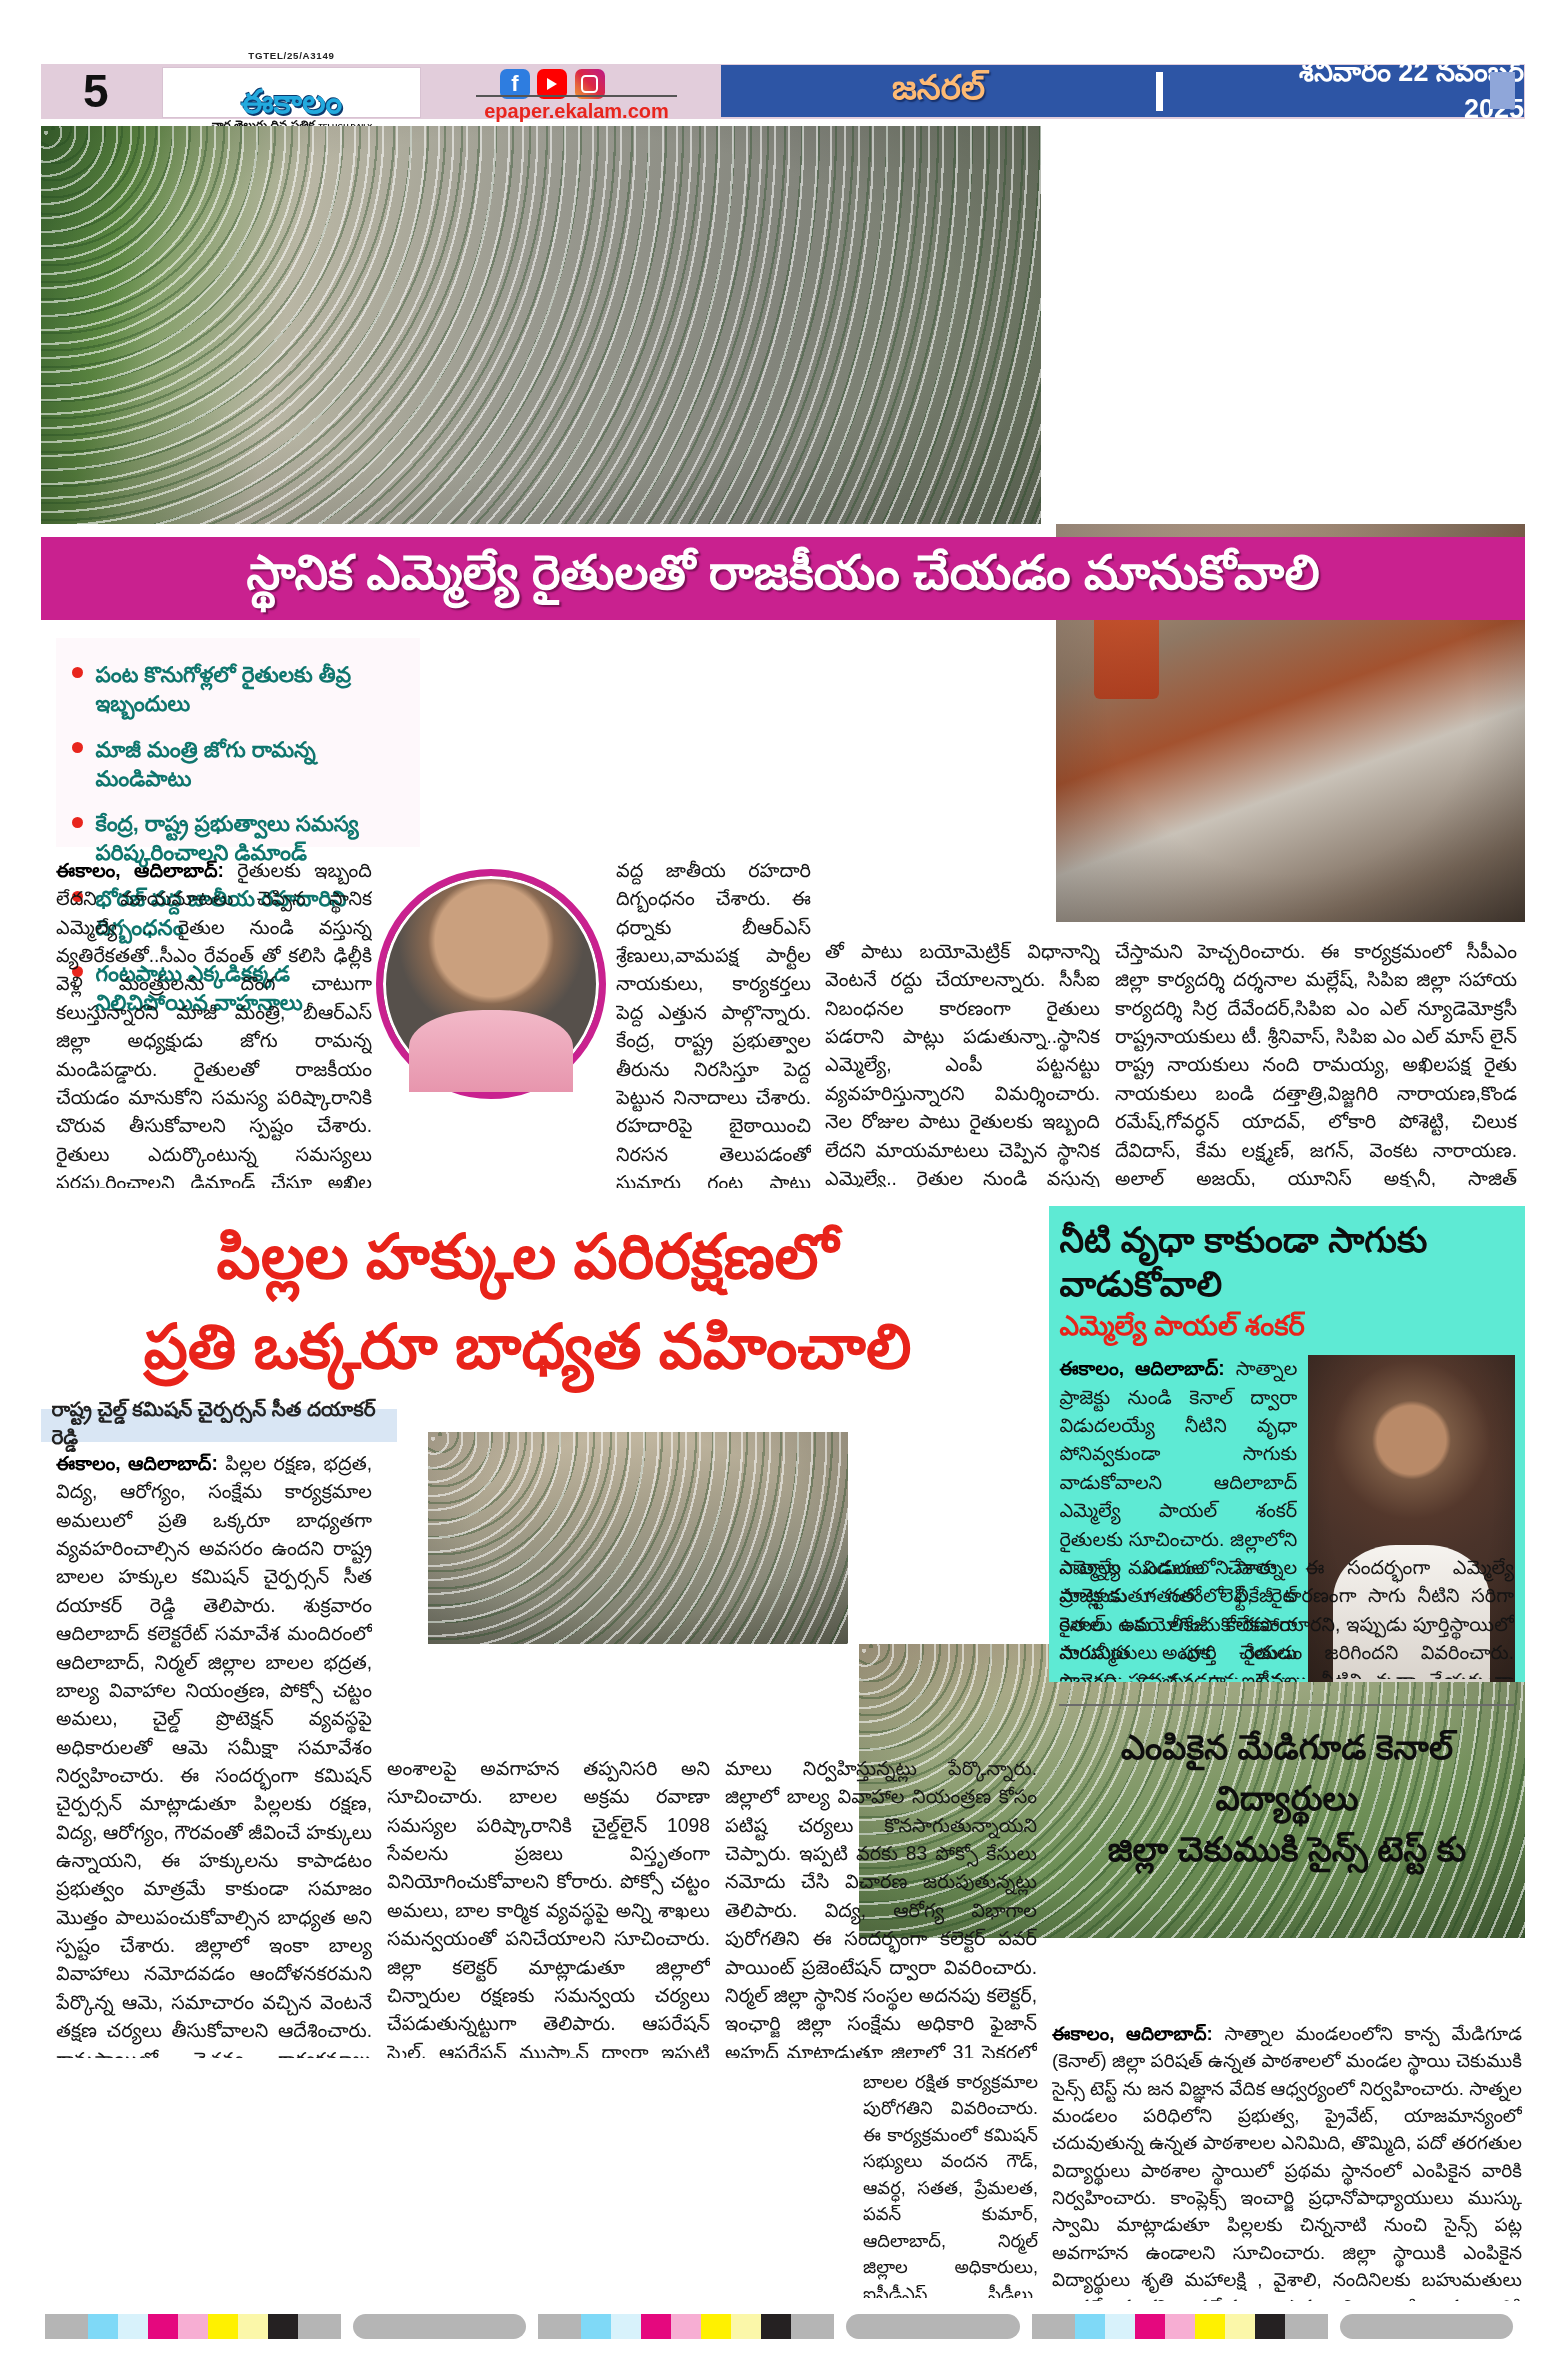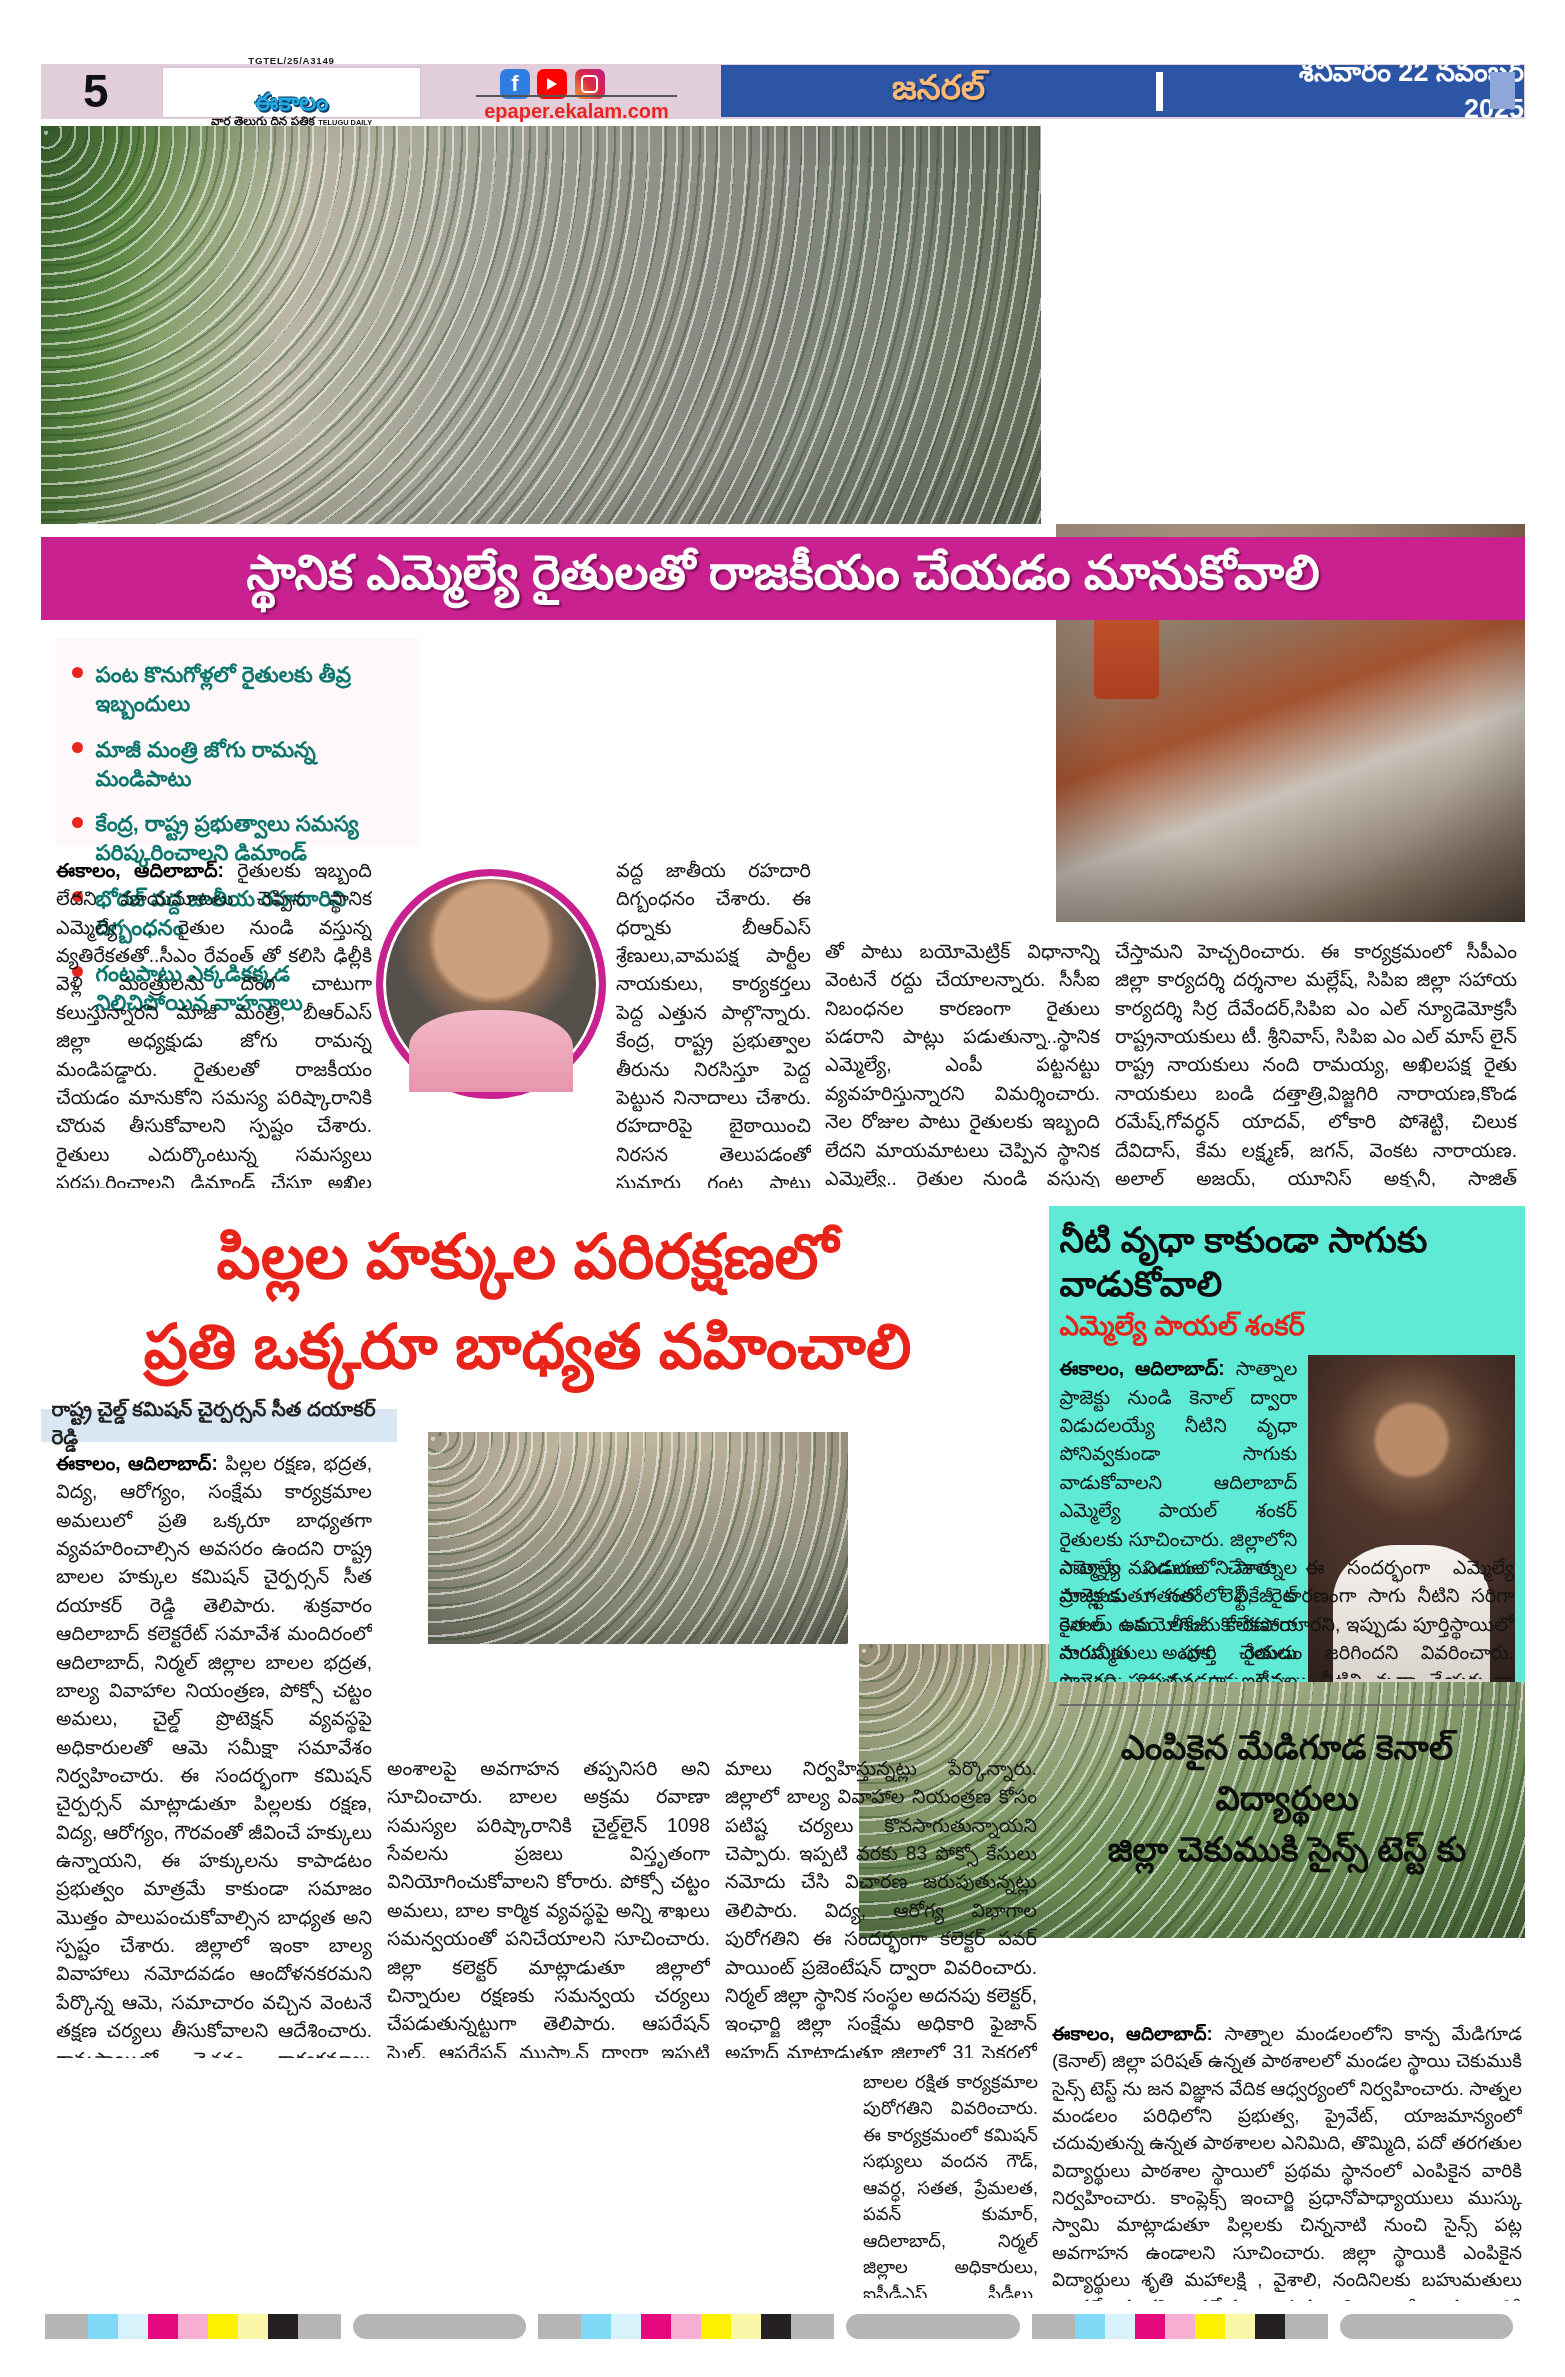--- a/index.html
+++ b/index.html
@@ -58,21 +58,21 @@
 </head>
 <body>
 
 <div class="page">
 
   <div class="abs hdr" style="left:41px;top:64px;width:1484px;height:55px;"></div>
   <div class="abs pageno" style="left:83px;top:68px;">5</div>
 
   <div class="abs logobox" style="left:162px;top:67px;width:257px;height:49px;">
     <span class="logoreg">TGTEL/25/A3149</span>
-    <span class="logomain" style="font-size:24px;margin-top:24px;">ఈకాలం</span>
+    <span class="logomain" style="font-size:33px;margin-top:24px;">ఈకాలం</span>
     <span class="logotag"><span>వార్త తెలుగు దిన పత్రిక</span> <small>TELUGU DAILY</small></span>
   </div>
 
   <div class="abs socrow" style="left:500px;top:69px;">
     <div class="soc fb">f</div>
     <div class="soc yt">
         <div class="yt-tri"></div>
       </div>
     <div class="soc ig">
         <div class="ig-ring"></div>

